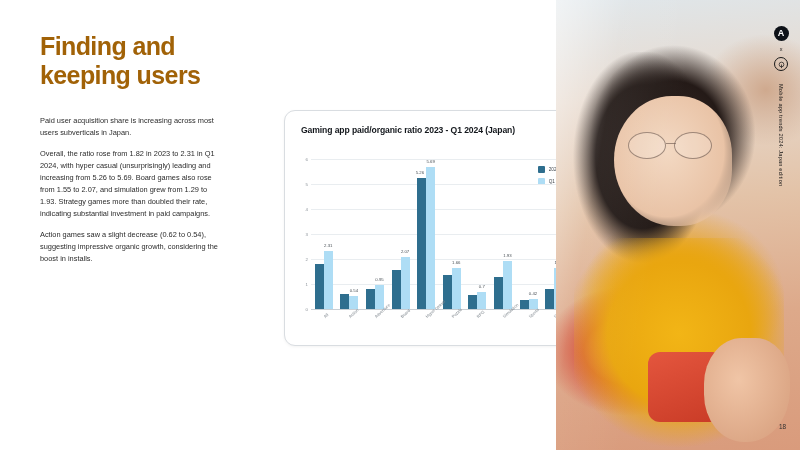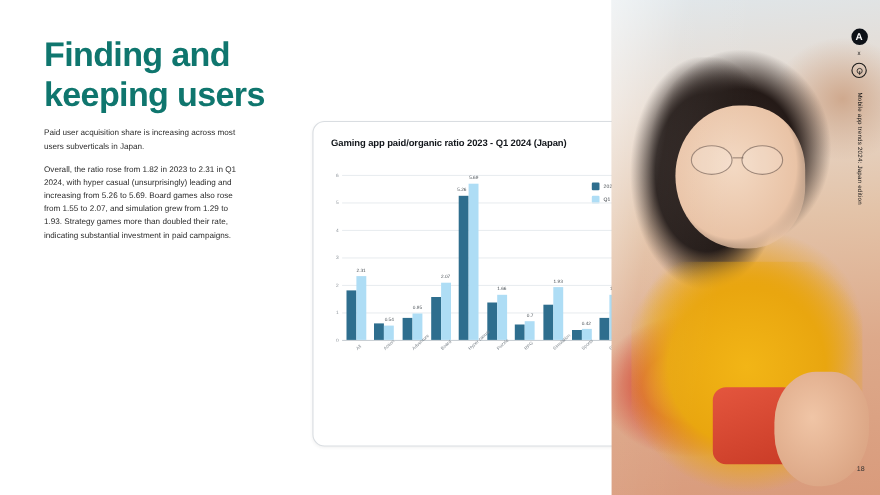--- a/index.html
+++ b/index.html
@@ -11,38 +11,38 @@
   }
 
   
   #slide-left {
     position:absolute; left:0; top:0; width:556px; height:450px;
     background:#ffffff;
   }
 
   #page-title {
     position:absolute; left:40px; top:32px;
-    font-size:31px; line-height:1.17; font-weight:bold;
-    letter-spacing:-0.6px; color:#0f766e;
+    font-size:25px; line-height:1.17; font-weight:bold;
+    letter-spacing:-0.6px; color:#a16207;
     white-space:pre-line;
   }
 
   #body-copy {
     position:absolute; left:40px; top:115px; width:182px;
   }
   #body-copy p {
     font-size:7.4px; line-height:1.62; color:#2b2b2b;
     margin-bottom:9px;
   }
   #body-copy p:last-child { margin-bottom:0; }
 
   
   #chart-card {
     position:absolute; left:284px; top:110px;
-    width:296px; height:296px;
+    width:296px; height:236px;
     background:#ffffff;
     border:1px solid #d9dde1;
     border-radius:11px;
     box-shadow:0 1px 3px rgba(0,0,0,.05);
     overflow:hidden;
   }
   #chart-title {
     position:absolute; left:16px; top:14px;
     font-size:8.6px; font-weight:bold; color:#13171c;
     letter-spacing:-0.1px;
@@ -197,20 +197,21 @@
 <body>
 
 <div id="slide-left">
 
   <h1 id="page-title">Finding and
 keeping users</h1>
 
   <div id="body-copy">
     <p>Paid user acquisition share is increasing across most users subverticals in Japan.</p>
     <p>Overall, the ratio rose from 1.82 in 2023 to 2.31 in Q1 2024, with hyper casual (unsurprisingly) leading and increasing from 5.26 to 5.69. Board games also rose from 1.55 to 2.07, and simulation grew from 1.29 to 1.93. Strategy games more than doubled their rate, indicating substantial investment in paid campaigns.</p>
+    <p>Action games saw a slight decrease (0.62 to 0.54), suggesting impressive organic growth, considering the boost in installs.</p>
   </div>
 
   <div id="chart-card">
     <div id="chart-title">Gaming app paid/organic ratio 2023 - Q1 2024 (Japan)</div>
 
     <div id="chart-legend">
       <div class="legend-row">
         <span class="legend-swatch" style="background: rgb(46, 110, 142);"></span>
         <span class="legend-label">2023</span>
       </div>

